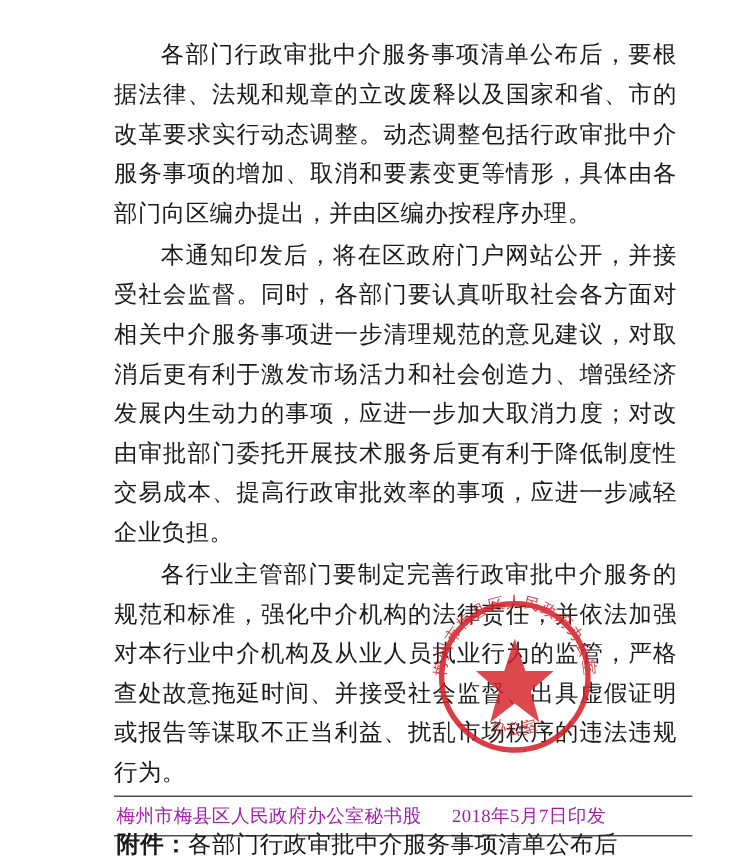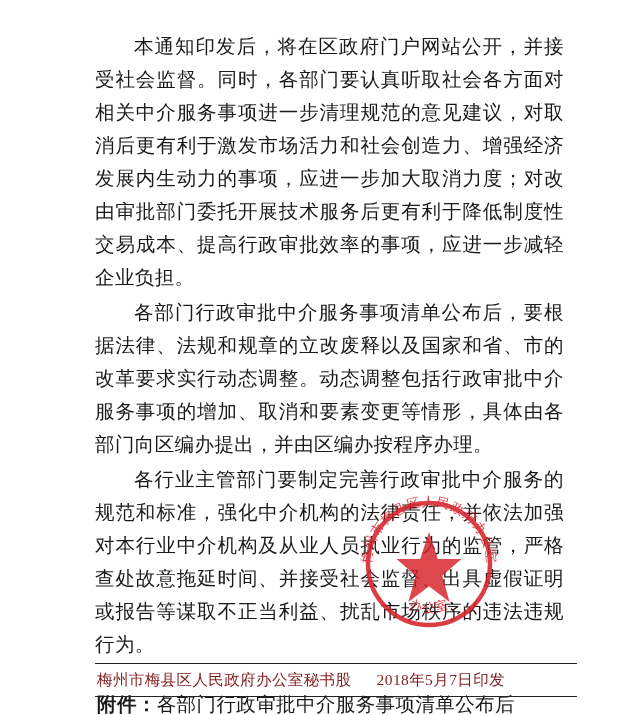--- a/index.html
+++ b/index.html
@@ -56,21 +56,21 @@
     border-top: 1.5px solid #222;
     margin-bottom: 6px;
   }
   .footer-row {
     display: flex;
     justify-content: space-between;
     align-items: flex-start;
     font-size: 15.5px;
     letter-spacing: 0.4px;
     padding: 0 2px 5px 2px;
-    color: #7f1d1d;
+    color: #a21caf;
   }
   .footer-row .right {
     padding-right: 70px;
   }
   .rule-bottom {
     border-top: 1.5px solid #222;
   }
   
   .seal {
     position: absolute;
@@ -90,22 +90,22 @@
     font-size: 13px;
     fill: #d6232b;
     letter-spacing: 1px;
   }
 </style>
 </head>
 <body>
 
 <div class="page">
 
+  <p class="para">各部门行政审批中介服务事项清单公布后，要根据法律、法规和规章的立改废释以及国家和省、市的改革要求实行动态调整。动态调整包括行政审批中介服务事项的增加、取消和要素变更等情形，具体由各部门向区编办提出，并由区编办按程序办理。</p>
   <p class="para">本通知印发后，将在区政府门户网站公开，并接受社会监督。同时，各部门要认真听取社会各方面对相关中介服务事项进一步清理规范的意见建议，对取消后更有利于激发市场活力和社会创造力、增强经济发展内生动力的事项，应进一步加大取消力度；对改由审批部门委托开展技术服务后更有利于降低制度性交易成本、提高行政审批效率的事项，应进一步减轻企业负担。</p>
-  <p class="para">各部门行政审批中介服务事项清单公布后，要根据法律、法规和规章的立改废释以及国家和省、市的改革要求实行动态调整。动态调整包括行政审批中介服务事项的增加、取消和要素变更等情形，具体由各部门向区编办提出，并由区编办按程序办理。</p>
   <p class="para">各行业主管部门要制定完善行政审批中介服务的规范和标准，强化中介机构的法律责任，并依法加强对本行业中介机构及从业人员执业行为的监管，严格查处故意拖延时间、并接受社会监督、出具虚假证明或报告等谋取不正当利益、扰乱市场秩序的违法违规行为。</p>
 
   <div class="attachment">
     <span class="lbl">附件：</span><span>各部门行政审批中介服务事项清单公布后</span>
   </div>
 
   <div class="footer-rules">
     <div class="rule-top"></div>
     <div class="footer-row">
       <span class="left">梅州市梅县区人民政府办公室秘书股</span>

